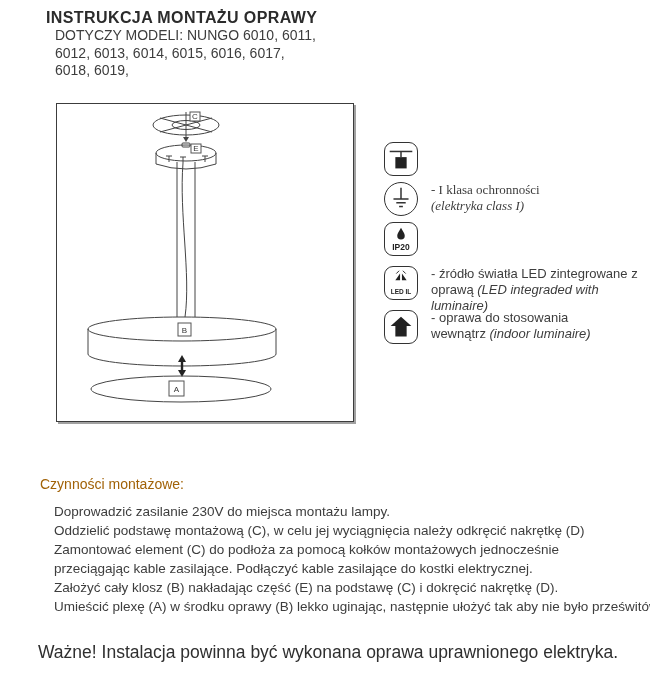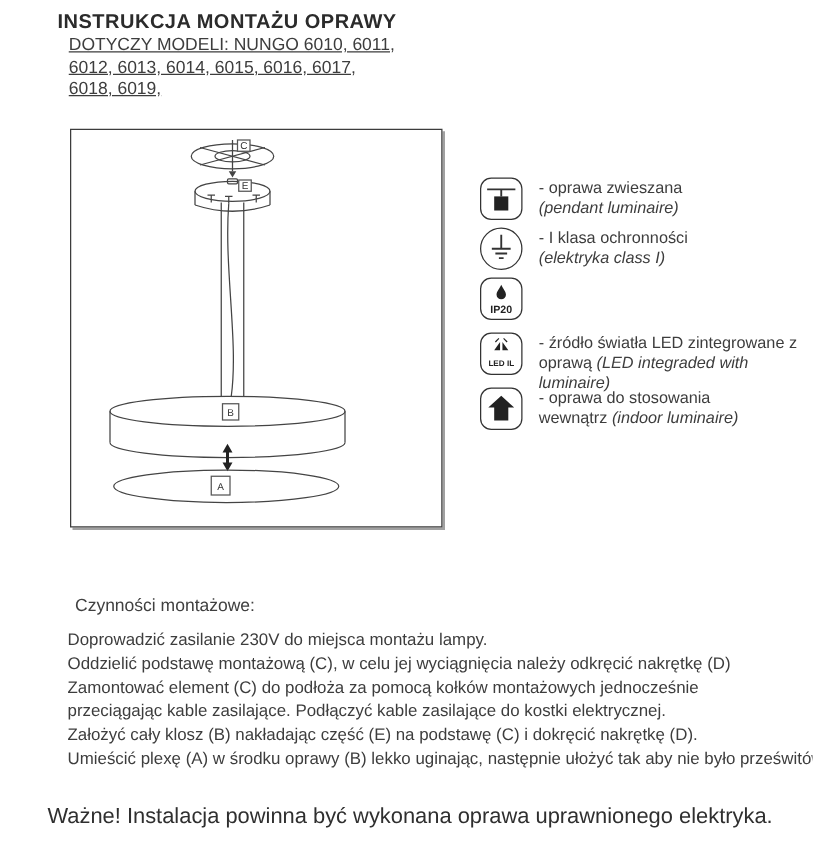--- a/index.html
+++ b/index.html
@@ -4,39 +4,39 @@
 <style>
   html,body{margin:0;padding:0;}
   body{
     width:650px;height:677px;position:relative;background:#ffffff;
     font-family:"Liberation Sans", sans-serif;color:#383838;overflow:hidden;
   }
   .title{
     position:absolute;left:46px;top:9px;font-size:16px;font-weight:bold;
     color:#2b2b2b;letter-spacing:.4px;white-space:nowrap;
   }
-  .subtitle{position:absolute;left:55px;top:27px;font-size:14px;line-height:17.5px;color:#3d3d3d;text-decoration:underline;}
+  .subtitle{position:absolute;left:55px;top:27px;font-size:14px;line-height:17.5px;color:#3d3d3d;}
   .subtitle span{display:block;white-space:nowrap;}
 
   
   .diagram-frame{
     position:absolute;left:56px;top:103px;width:296px;height:317px;
     border:1px solid #3c3c3c;background:#fff;
     box-shadow:2px 2px 0 rgba(110,110,110,.65);
   }
   .diagram-frame svg{display:block;width:296px;height:317px;}
   .diag-stroke{fill:none;stroke:#444;stroke-width:1;}
   .diag-label-box{fill:#fff;stroke:#555;stroke-width:1;}
   .diag-label-text{font-family:"Liberation Sans",sans-serif;font-size:8px;fill:#333;text-anchor:middle;}
 
   
   .features{position:absolute;left:384px;top:142px;width:250px;}
   .feature-row{position:absolute;left:0;display:flex;align-items:flex-start;}
   .feature-row.r1{top:0;}
-  .feature-row.r2{top:40px;}
+  .feature-row.r2{top:40px;font-family:Liberation Serif, serif;}
   .feature-row.r3{top:80px;}
   .feature-row.r4{top:124px;justify-content:space-between;}
   .feature-row.r5{top:168px;justify-content:space-between;}
   .icon-box{
     width:34px;height:34px;border:1.6px solid #333;border-radius:9px;
     box-sizing:border-box;flex:0 0 34px;position:relative;background:#fff;
   }
   .icon-box.circle{border-radius:50%;}
   .icon-box svg{position:absolute;left:0;top:0;width:100%;height:100%;}
   .icon-badge{
@@ -45,21 +45,21 @@
   }
   .icon-badge.small{font-size:6.5px;bottom:4px;}
   .feature-text{
     margin-left:13px;font-size:13px;line-height:16px;color:#3d3d3d;width:210px;
   }
   .feature-text .en{font-style:italic;}
   .feature-text.block-en .en{display:block;}
   .feature-text.w-narrow{width:185px;}
 
   
-  .section-heading{position:absolute;left:60px;top:476px;font-size:14px;color:#404040;}
+  .section-heading{position:absolute;left:40px;top:476px;font-size:14px;color:#a16207;}
   .steps{position:absolute;left:54px;top:502px;font-size:13.5px;line-height:19px;color:#3d3d3d;}
   .steps div{white-space:nowrap;}
 
   .footer-note{
     position:absolute;left:38px;top:642px;font-size:17.5px;color:#2f2f2f;white-space:nowrap;
   }
 </style>
 </head>
 <body>
 
@@ -132,24 +132,20 @@
 <div class="features">
 
   <div class="feature-row r1">
     <div class="icon-box">
       <svg viewBox="0 0 34 34">
         <line x1="5" y1="9" x2="29" y2="9" stroke="#333" stroke-width="1.6"></line>
         <line x1="17" y1="9" x2="17" y2="15" stroke="#333" stroke-width="1.6"></line>
         <rect x="11" y="15" width="12" height="12" fill="#222"></rect>
       </svg>
     </div>
-    <div class="feature-text block-en">
-      <span class="pl">- oprawa zwieszana</span>
-      <span class="en">(pendant luminaire)</span>
-    </div>
   </div>
 
   <div class="feature-row r2">
     <div class="icon-box circle">
       <svg viewBox="0 0 34 34">
         <line x1="17" y1="5" x2="17" y2="17" stroke="#333" stroke-width="1.6"></line>
         <line x1="9" y1="17" x2="25" y2="17" stroke="#333" stroke-width="1.6"></line>
         <line x1="12" y1="21" x2="22" y2="21" stroke="#333" stroke-width="1.6"></line>
         <line x1="15" y1="25" x2="19" y2="25" stroke="#333" stroke-width="1.6"></line>
       </svg>

